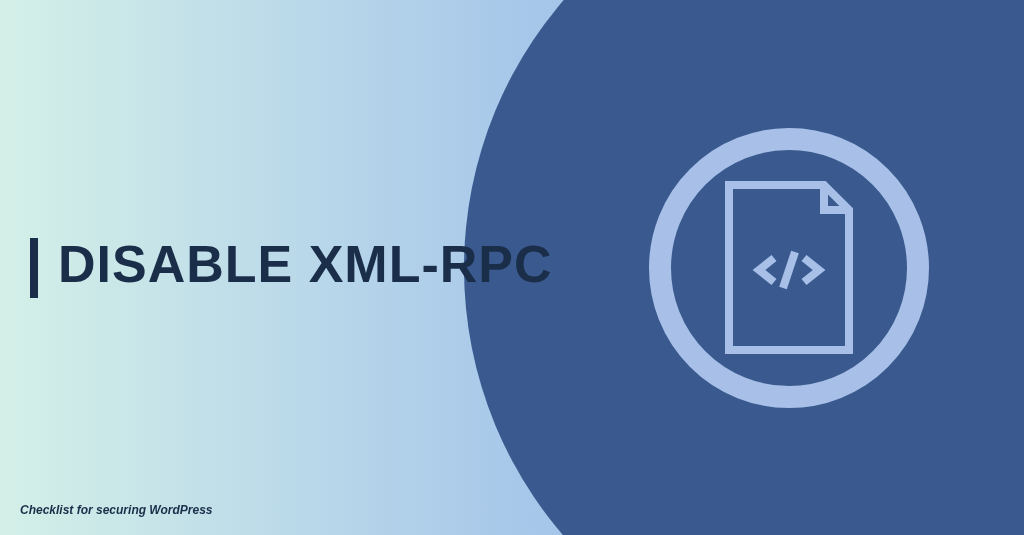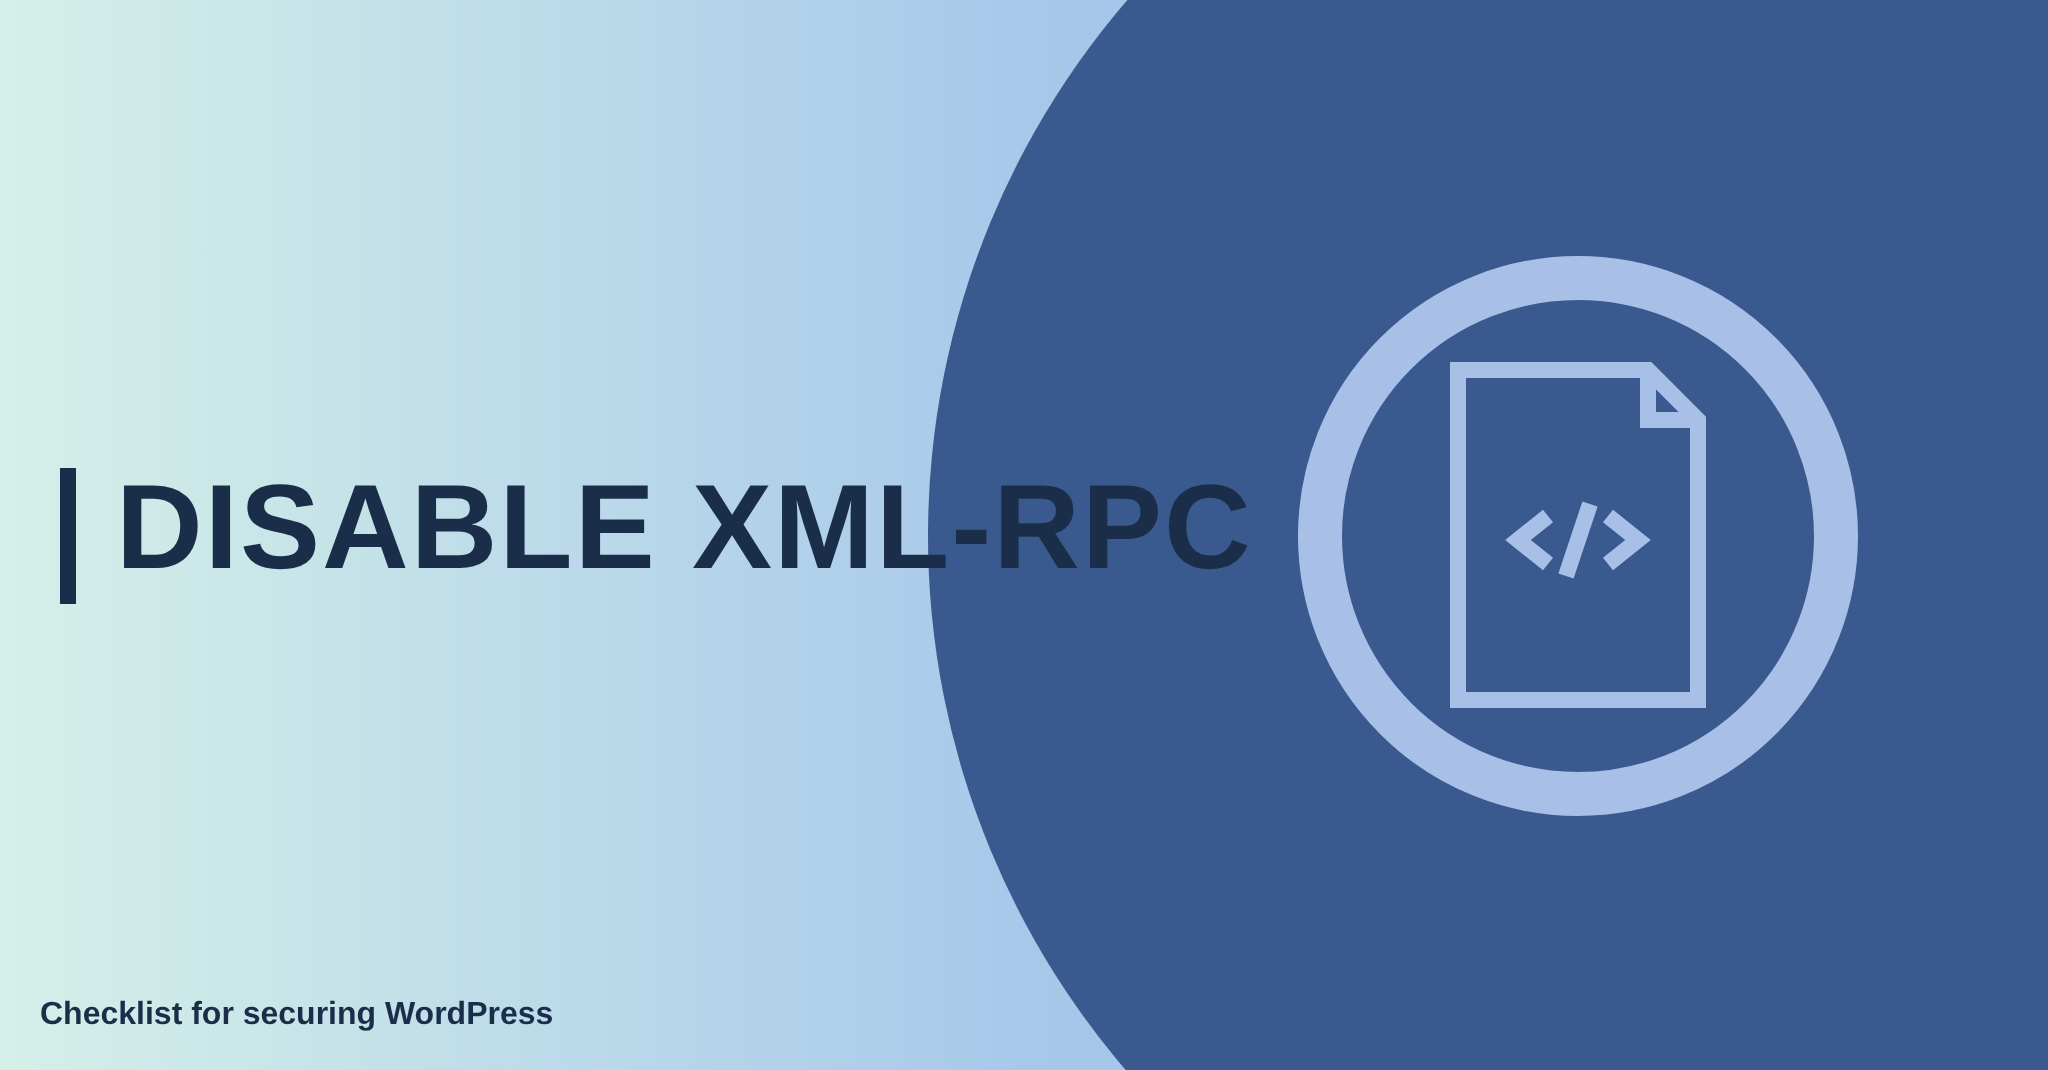--- a/index.html
+++ b/index.html
@@ -41,40 +41,41 @@
     }
     .content {
       position: absolute;
       left: 30px;
       top: 50%;
       transform: translateY(-50%);
       border-left: 8px solid #1a2e4a;
       padding-left: 20px;
     }
     .title {
-      font-size: 60px;
+      font-size: 52px;
       font-weight: 900;
       color: #1a2e4a;
       letter-spacing: 1px;
       line-height: 1;
       margin-bottom: 8px;
     }
     .subtitle {
       font-size: 19px;
       font-weight: 900;
       color: #1a2e4a;
       letter-spacing: 0.5px;
     }
     .footer {
       position: absolute;
       bottom: 18px;
       left: 20px;
-      font-size: 16px;
+      font-size: 12px;
       font-weight: 600;
       color: #1a2e4a;
+      font-style: italic;
     }
   </style>
 </head>
 <body>
 
 <div class="dark-circle"></div>
 
 <div class="icon-circle">
   <svg width="140" height="175" viewBox="0 0 140 175">
     <path d="M 10 5 L 105 5 L 130 30 L 130 170 L 10 170 Z" fill="none" stroke="#a8c0e8" stroke-width="8" stroke-linejoin="miter"></path>

